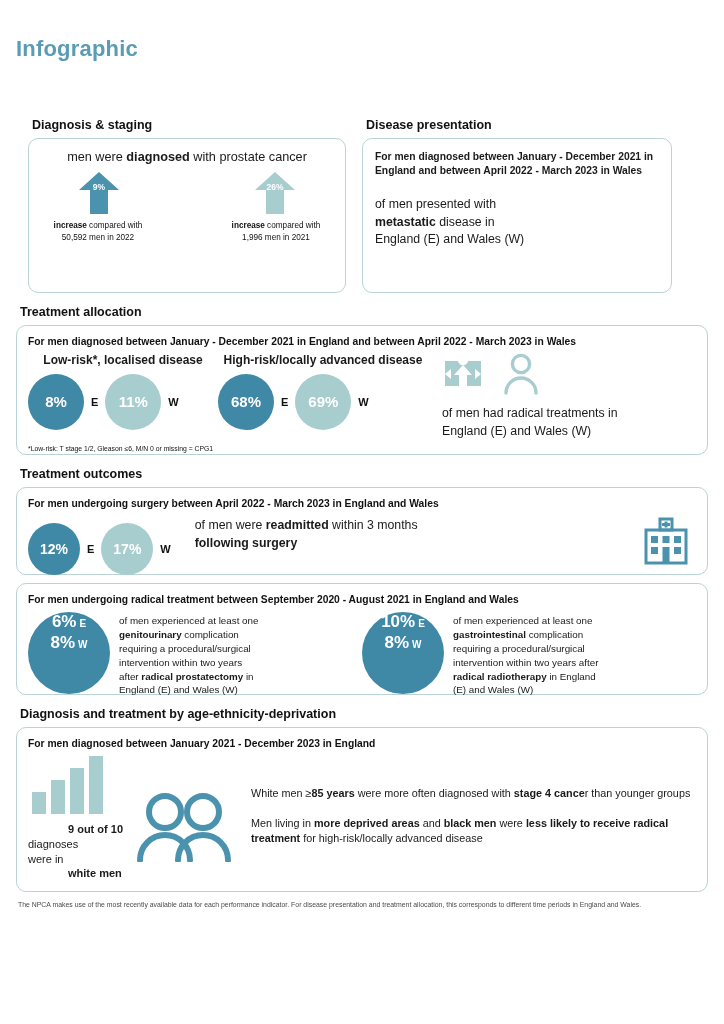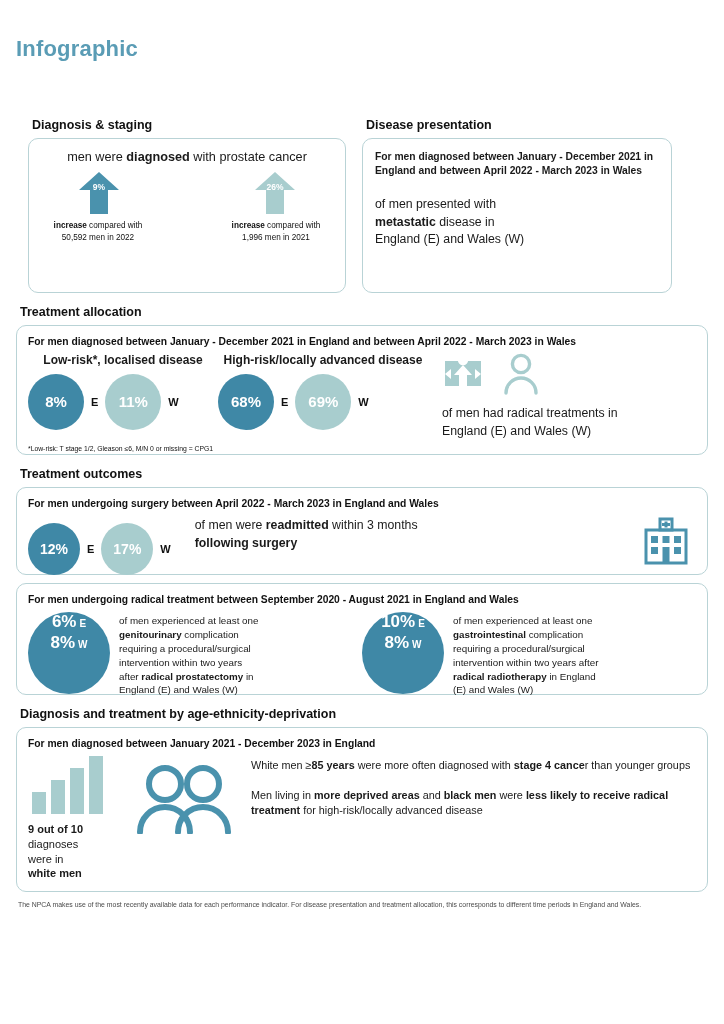--- a/index.html
+++ b/index.html
@@ -108,25 +108,25 @@
   .cx-text { font-size: 9.8px; line-height: 1.42; margin-left: 9px; padding-top: 2px; }
   .cx-text b { font-weight: bold; }
 
   
   .ae-card { height: 165px; padding: 9px 11px; }
   .ae-body { display: flex; margin-top: 5px; }
   .ae-left { width: 105px; }
   .bars { display: flex; align-items: flex-end; gap: 5px; height: 58px; padding-left: 4px; }
   .bar { width: 14px; background: #a8cdce; }
   .ae-caption { font-size: 11px; line-height: 1.35; margin-top: 8px; }
-  .ae-caption b { font-weight: bold; }
+  .ae-caption b { font-weight: bold; margin-left: 40px; }
   .ae-right { flex: 1; }
   .ae-p { font-size: 10.8px; line-height: 1.45; }
   .ae-p b { font-weight: bold; }
-  .ae-row2 { display: flex; margin-top: 2px; }
+  .ae-row2 { display: flex; margin-top: 30px; }
   .ae-people { width: 118px; display: flex; align-items: flex-start; padding-top: 4px; }
   .ae-stack { flex: 1; }
   .ae-stack .ae-p + .ae-p { margin-top: 14px; }
 
   .disclaimer {
     font-size: 6.9px; color: #4a4a4a; line-height: 1.5; margin-top: 8px; padding: 0 2px;
   }
   .sp-12 { height: 12px; }
   .sp-8 { height: 8px; }
 </style>

